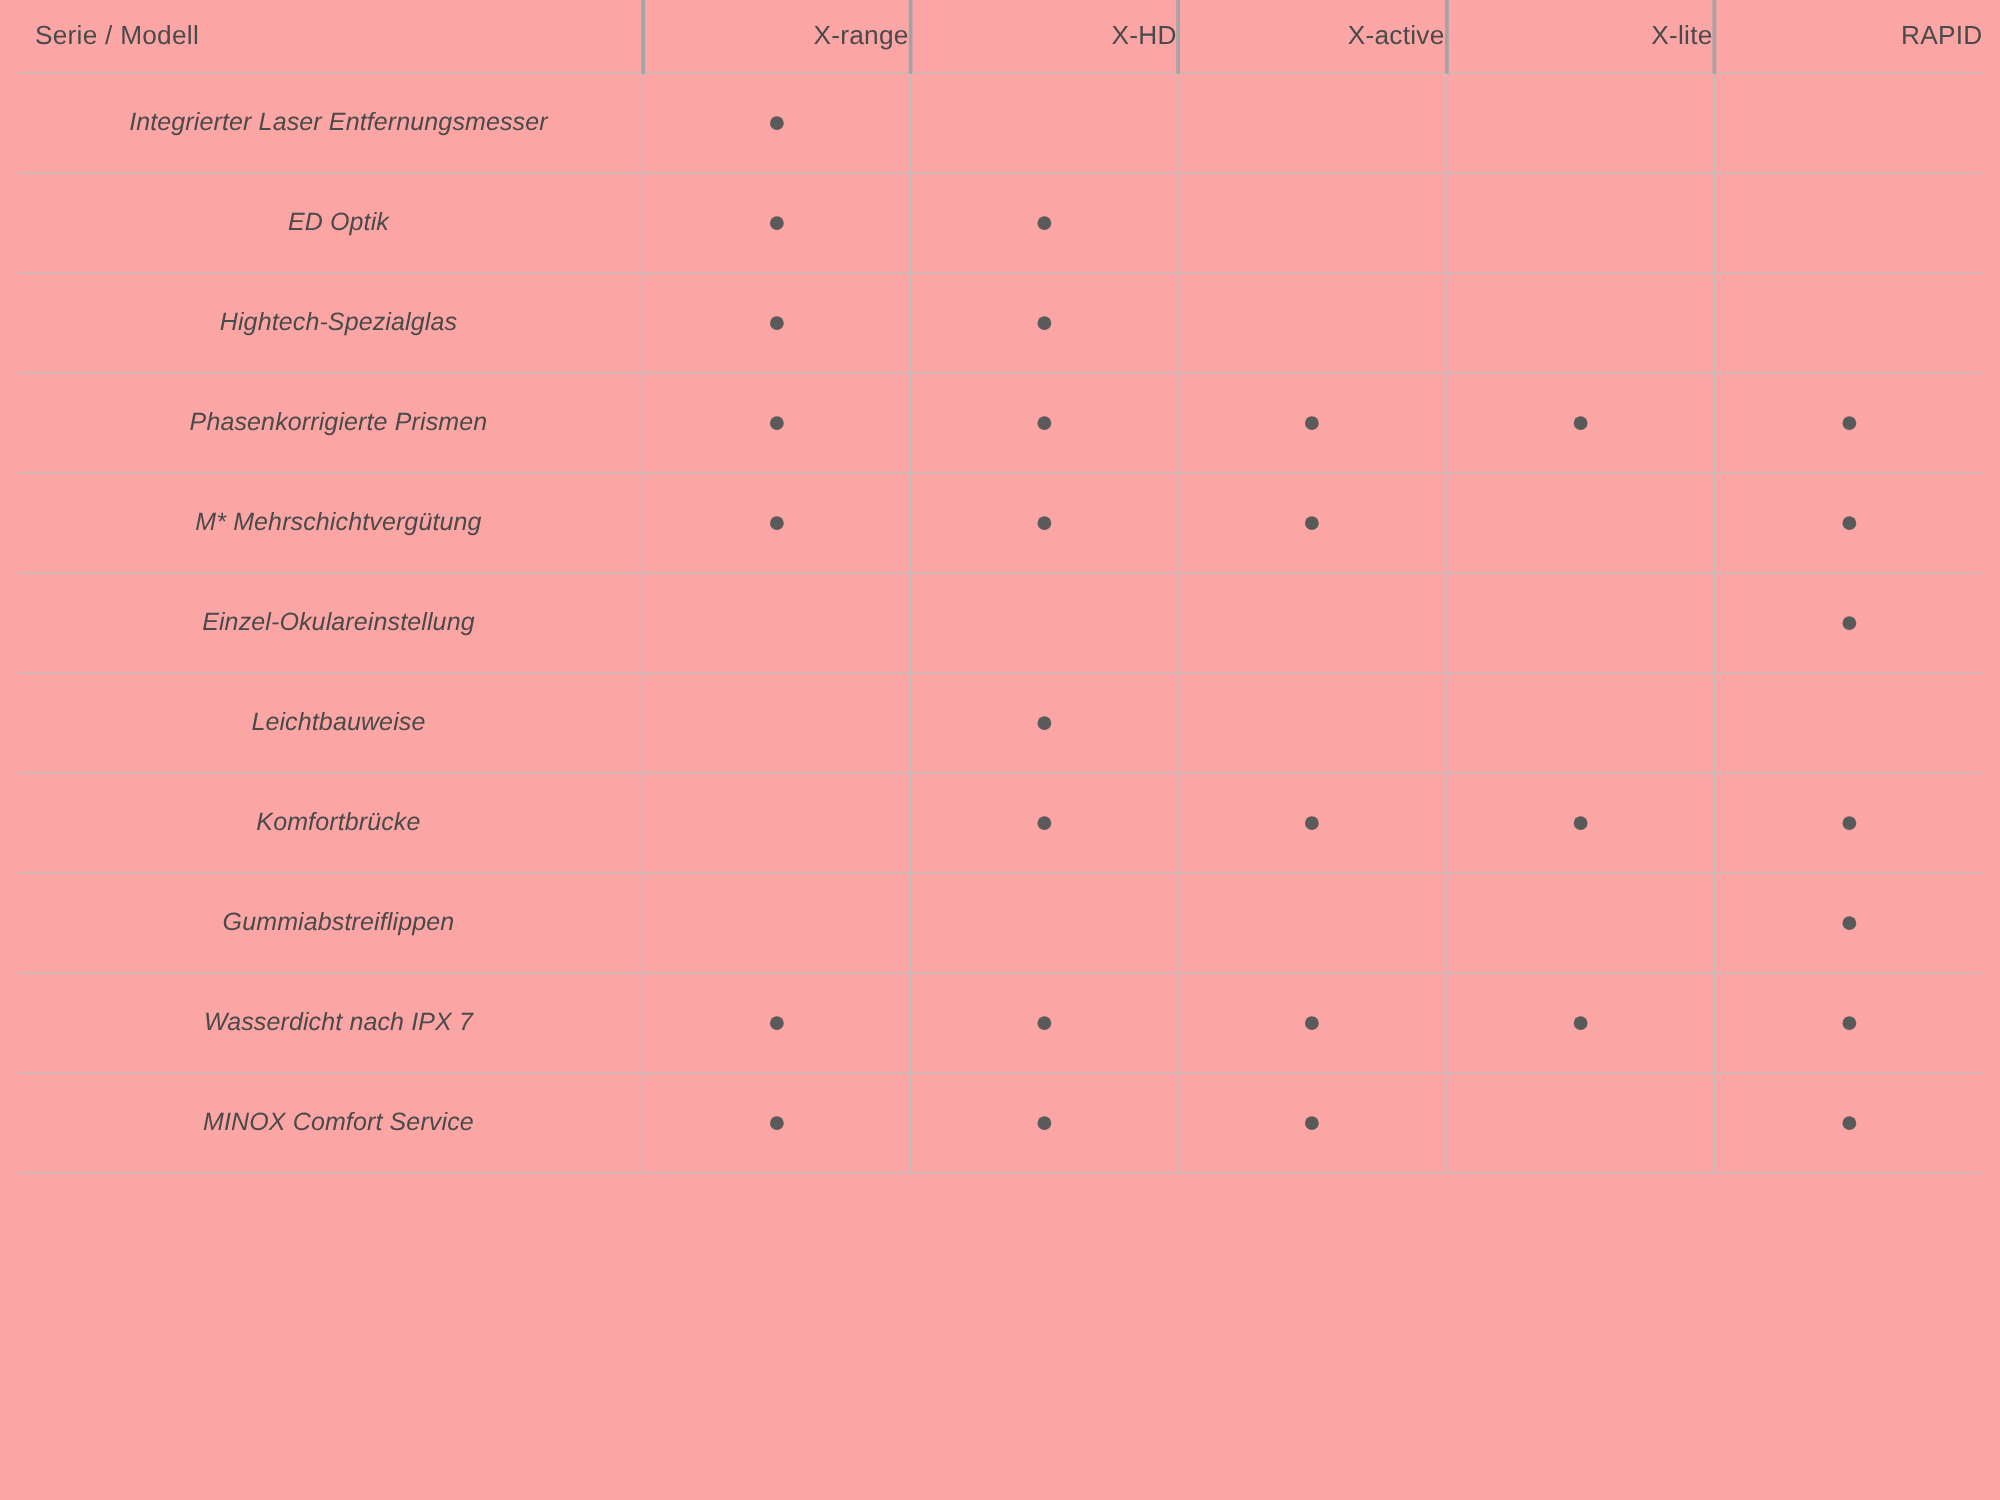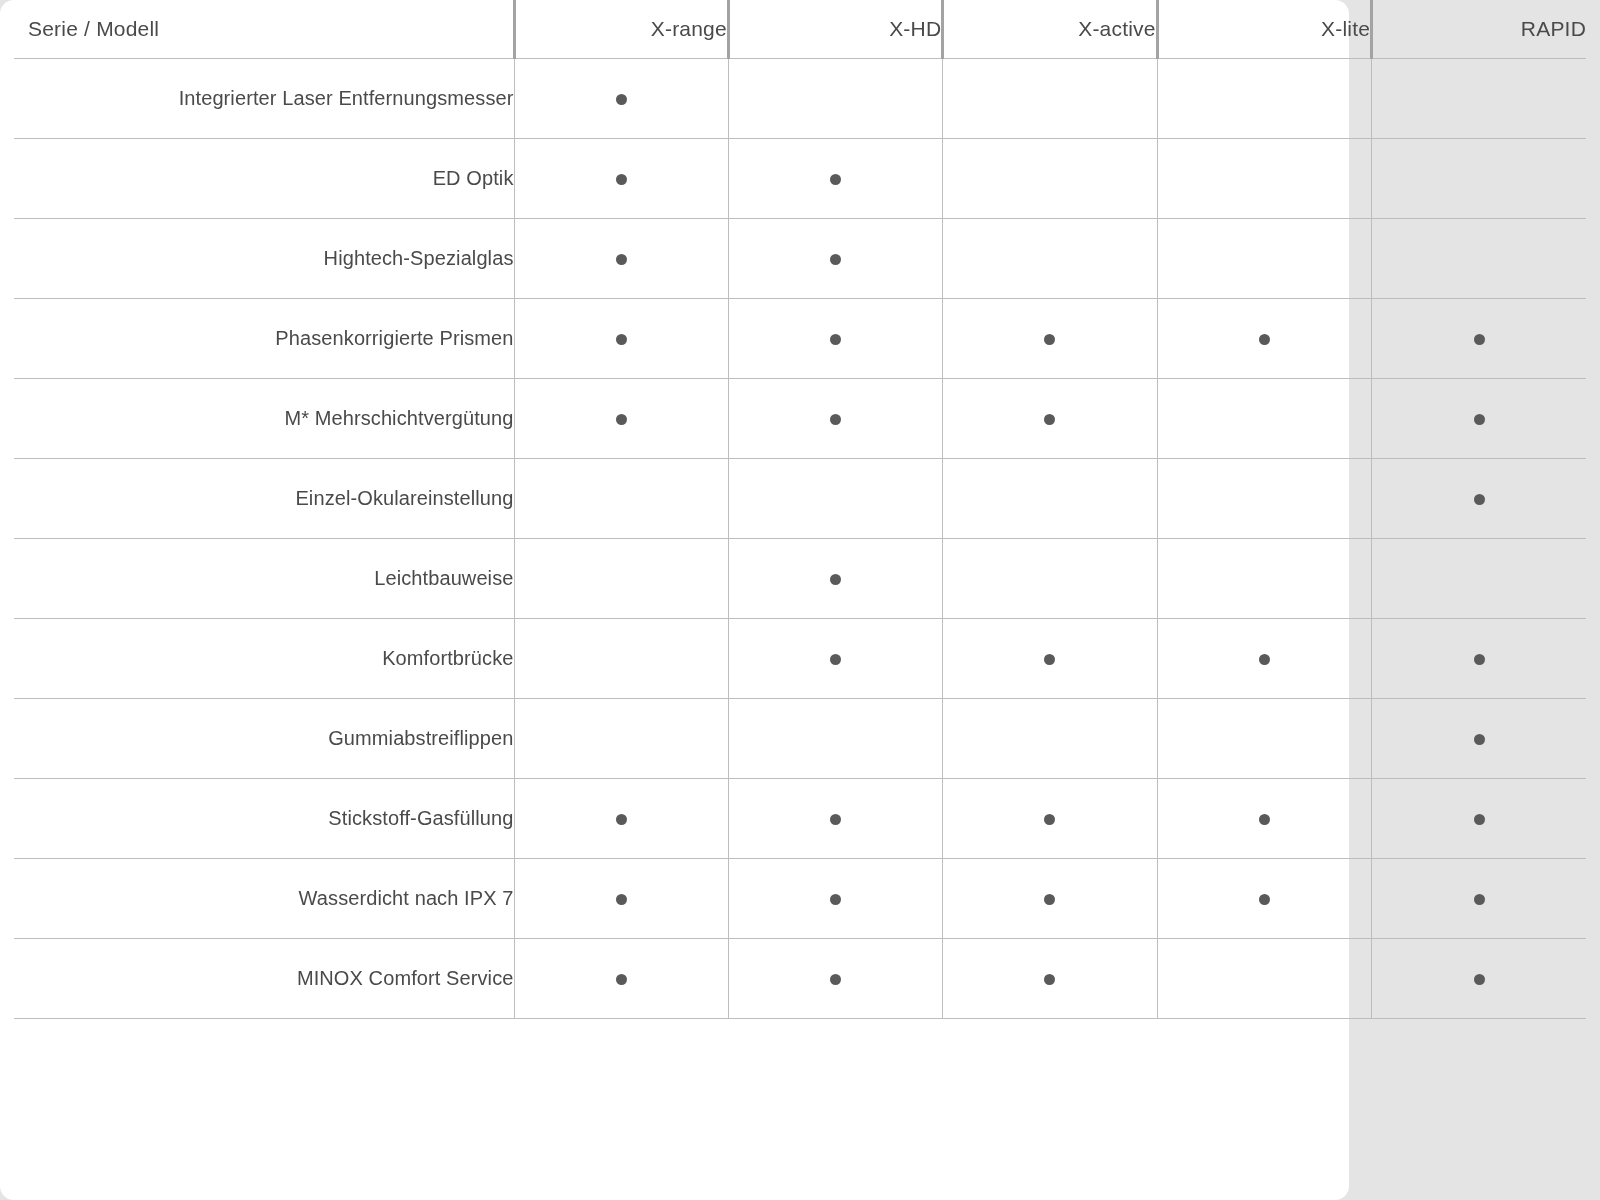--- a/index.html
+++ b/index.html
@@ -8,26 +8,25 @@
     background: #e4e4e4;
   }
   body {
     width: 1600px;
     height: 1200px;
     font-family: "Liberation Sans", sans-serif;
     color: #4a4a4a;
     overflow: hidden;
   }
   .sheet {
-    width: 1349px;
+    width: 1600px;
     height: 1200px;
-    background: #ffffff;
+    background: #fca5a5;
     box-sizing: border-box;
     padding: 0 14px;
-    border-radius: 14px;
   }
   table.compare {
     width: 1572px;
     border-collapse: collapse;
     table-layout: fixed;
   }
   table.compare col.feature { width: 500px; }
   table.compare col.model   { width: 214.4px; }
 
   table.compare th,
@@ -50,23 +49,24 @@
     text-align: right;
     border-left: 3px solid #a3a3a3;
     margin-top: 48px;
   }
   tbody td {
     height: 79px;
     font-size: 20px;
     color: #4a4a4a;
   }
   tbody td.feature-cell {
-    text-align: right;
+    text-align: center;
     padding-left: 14px;
     letter-spacing: 0.1px;
+    font-style: italic;
   }
   tbody td.mark-cell {
     text-align: center;
     border-left: 1px solid #bdbdbd;
   }
   .dot {
     display: inline-block;
     width: 11px;
     height: 11px;
     border-radius: 50%;
@@ -164,28 +164,20 @@
         </tr>
         <tr>
           <td class="feature-cell">Gummiabstreiflippen</td>
           <td class="mark-cell"></td>
           <td class="mark-cell"></td>
           <td class="mark-cell"></td>
           <td class="mark-cell"></td>
           <td class="mark-cell"><span class="dot"></span></td>
         </tr>
         <tr>
-          <td class="feature-cell">Stickstoff-Gasfüllung</td>
-          <td class="mark-cell"><span class="dot"></span></td>
-          <td class="mark-cell"><span class="dot"></span></td>
-          <td class="mark-cell"><span class="dot"></span></td>
-          <td class="mark-cell"><span class="dot"></span></td>
-          <td class="mark-cell"><span class="dot"></span></td>
-        </tr>
-        <tr>
           <td class="feature-cell">Wasserdicht nach IPX 7</td>
           <td class="mark-cell"><span class="dot"></span></td>
           <td class="mark-cell"><span class="dot"></span></td>
           <td class="mark-cell"><span class="dot"></span></td>
           <td class="mark-cell"><span class="dot"></span></td>
           <td class="mark-cell"><span class="dot"></span></td>
         </tr>
         <tr>
           <td class="feature-cell">MINOX Comfort Service</td>
           <td class="mark-cell"><span class="dot"></span></td>

